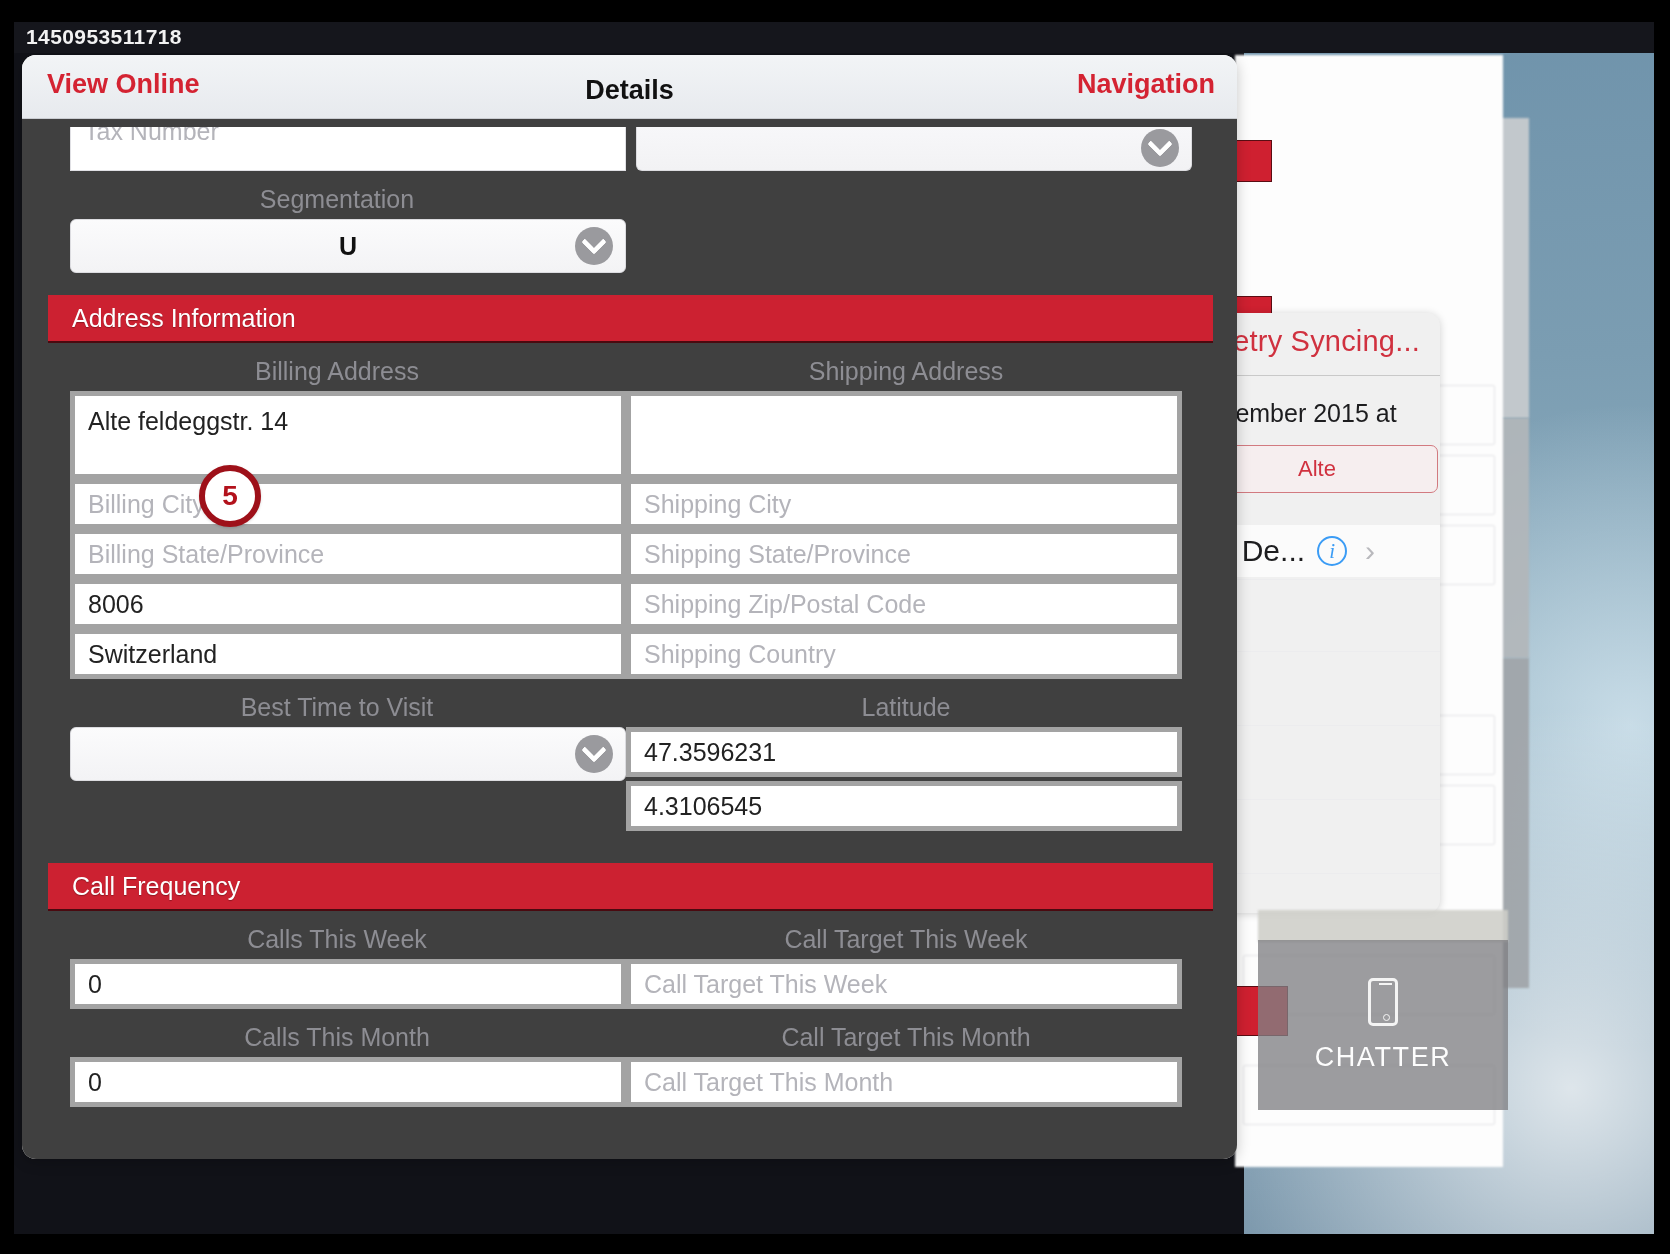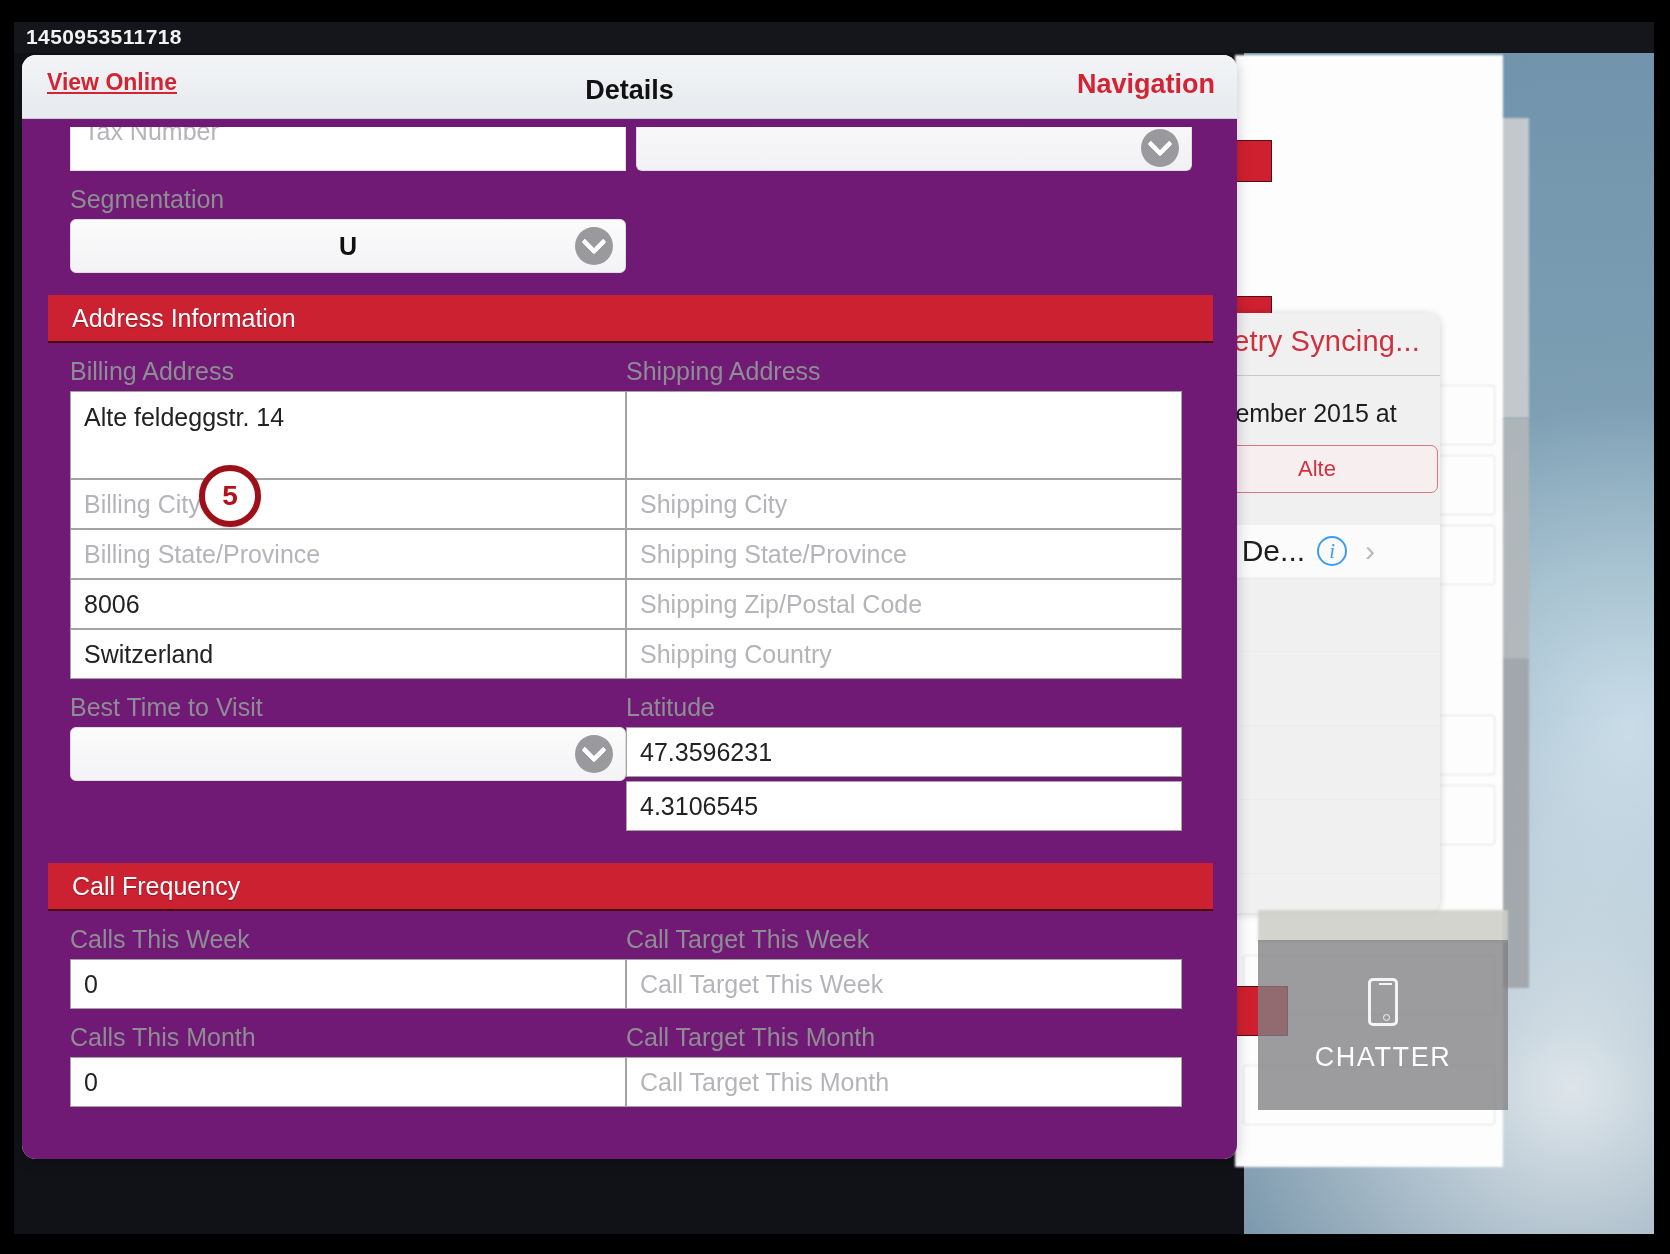--- a/index.html
+++ b/index.html
@@ -243,70 +243,70 @@
     box-shadow: 0 3px 14px rgba(0,0,0,0.22);
   }
   .modal-header {
     position: relative;
     height: 64px;
     background: linear-gradient(180deg, #f2f4f6 0%, #e7eaee 100%);
     border-bottom: 1px solid #c9ccd1;
   }
   .mh-left {
     position: absolute; left: 25px; top: 14px;
-    color: #d42332; font-size: 23px; font-weight: bold; text-decoration: underline;
+    color: #d42332; font-size: 27px; font-weight: bold;
   }
   .mh-title {
     position: absolute; left: 0; right: 0; top: 20px;
     text-align: center; color: #111; font-size: 27px; font-weight: bold;
   }
   .mh-right {
     position: absolute; right: 22px; top: 14px;
     color: #d42332; font-size: 27px; font-weight: bold;
   }
 
   .form-scroll {
     position: relative;
     height: 1040px;
     overflow: hidden;
-    background: #701a75;
+    background: #404040;
   }
 
   
   .sec-bar {
     margin: 0 0 0 26px;
     width: 1165px;
     height: 48px;
     background: #cc2131;
     border-bottom: 2px solid #4a0a10;
     display: flex; align-items: center;
   }
   .sec-bar span {
     color: #fff;
     font-size: 25px;
     font-weight: normal;
     padding-left: 24px;
     text-shadow: 0 1px 1px rgba(0,0,0,0.3);
   }
 
   .cols { display: flex; }
-  .col { width: 582px; position: relative; }
+  .col { width: 582px; position: relative; text-align: center; }
   .col-left { padding-left: 26px; }
   .fld-label {
     color: #8d8d93;
     font-size: 25px;
     padding: 14px 0 8px 22px;
     height: 48px;
   }
   .txtbox {
     margin-left: 22px;
     margin-right: 0;
     width: 556px;
     height: 50px;
-    border: 1px solid #a3a3a3;
+    border: 5px solid #a3a3a3;
     background: #fff;
     display: flex; align-items: center;
     padding-left: 13px;
     font-size: 25px;
     color: #222;
   }
   .txtbox.tall { height: 88px; align-items: flex-start; padding-top: 11px; }
   .txtbox .ph { color: #b4b4ba; }
 
   

